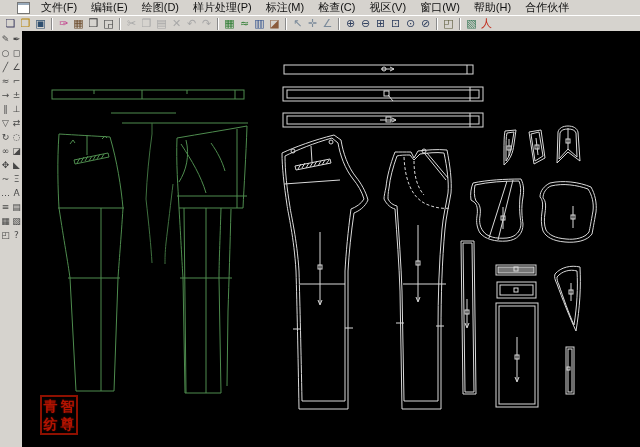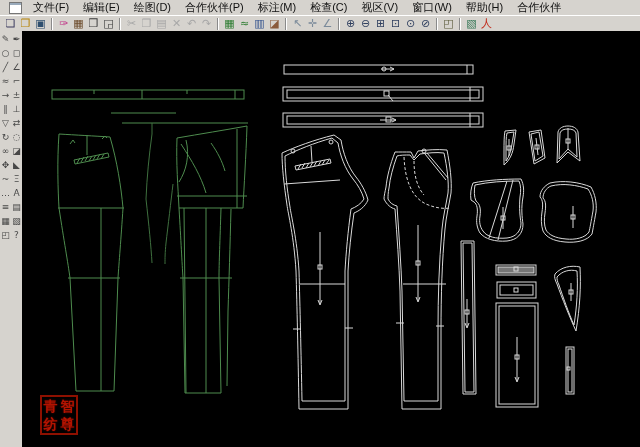--- a/index.html
+++ b/index.html
@@ -1,18 +1,18 @@
 <!DOCTYPE html>
 <html style="--chrome_gray: #d6d3ce; --canvas_bg: #000000; --draft_green: #4e8c4e; --draft_green_dim: #3f703f; --pattern_white: #d9d9d9; --seal_red: #b31300;"><head>
 <meta charset="utf-8">
 <style>
   html,body{margin:0;padding:0}
   body{width:640px;height:447px;overflow:hidden;font-family:"Liberation Sans","DejaVu Sans",sans-serif}
   .app{position:relative;width:640px;height:447px;background:var(--chrome_gray,#d6d3ce)}
-  .menubar{height:15px;display:flex;align-items:center;font-size:11px;padding-left:9px;background:var(--chrome_gray,#d6d3ce)}
+  .menubar{height:15px;display:flex;align-items:center;font-size:11px;padding-left:17px;background:var(--chrome_gray,#d6d3ce)}
   .winicon{width:11px;height:10px;border:1px solid #777;background:#fff;margin-right:4px;box-shadow:inset 0 2px 0 #9ab}
   .menu-items{display:flex}
   .menu-item{padding:0 7px;color:#111;white-space:nowrap;cursor:default}
   .toolbar{height:16px;display:flex;align-items:center;padding-left:3px;border-top:1px solid #fff;border-bottom:1px solid #8a8a8a;background:var(--chrome_gray,#d6d3ce)}
   .tbi{width:15px;height:14px;font-size:11px;line-height:14px;text-align:center;font-family:"DejaVu Sans",sans-serif;cursor:default}
   .tbsep{width:1px;height:12px;background:#8a8a8a;border-right:1px solid #fff;margin:0 3px}
   .sidebar{position:absolute;left:0;top:31px;width:22px;bottom:0;background:var(--chrome_gray,#d6d3ce);border-right:1px solid #8a8a8a;display:grid;grid-template-columns:11px 11px;align-content:start;padding-top:1px}
   .sb{width:11px;height:14px;font-size:9px;line-height:14px;text-align:center;color:#474747;font-family:"DejaVu Sans",sans-serif;cursor:default}
   .canvas{position:absolute;left:22px;top:31px;width:618px;height:416px;background:var(--canvas_bg,#000)}
   .canvas svg{position:absolute;left:0;top:0}
@@ -26,21 +26,21 @@
   <div class="menubar">
     <span class="winicon"></span>
     <div class="menu-items">
 
         <span class="menu-item">文件(F)</span>
 
         <span class="menu-item">编辑(E)</span>
 
         <span class="menu-item">绘图(D)</span>
 
-        <span class="menu-item">合作伙伴(P)</span>
+        <span class="menu-item">样片处理(P)</span>
 
         <span class="menu-item">标注(M)</span>
 
         <span class="menu-item">检查(C)</span>
 
         <span class="menu-item">视区(V)</span>
 
         <span class="menu-item">窗口(W)</span>
 
         <span class="menu-item">帮助(H)</span>

